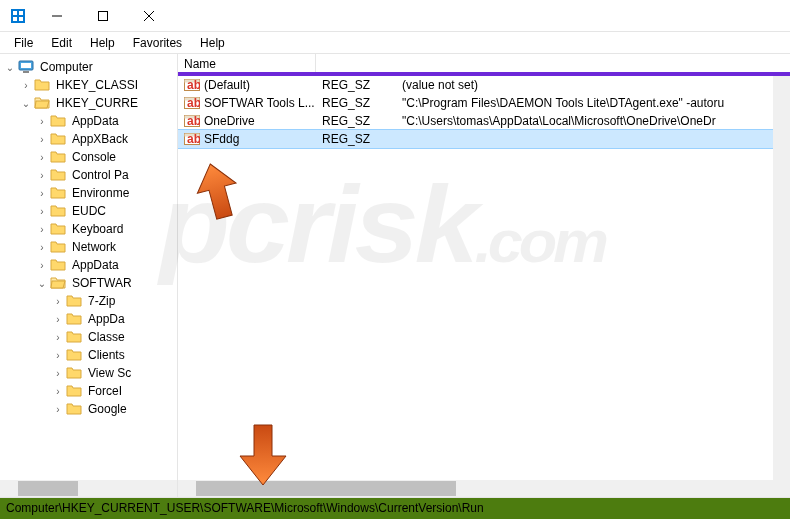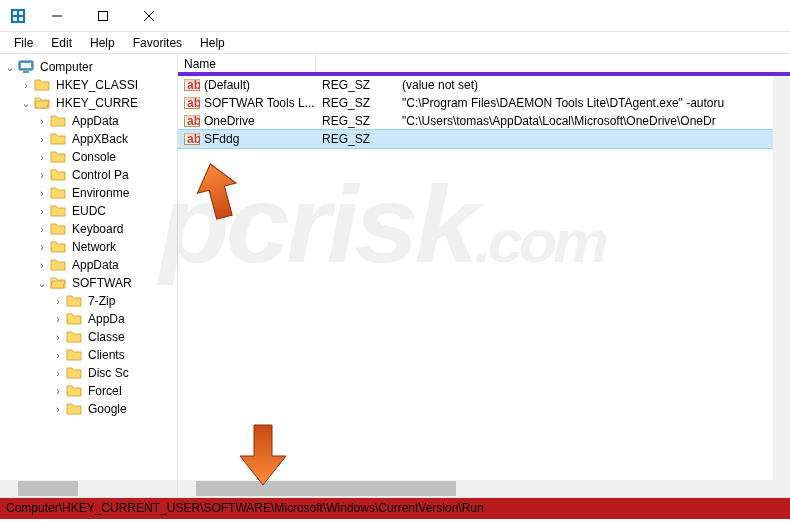--- a/index.html
+++ b/index.html
@@ -42,21 +42,21 @@
 .vicon { width: 16px; height: 16px; margin-right: 4px; flex-shrink:0; }
 
 
 .hscroll-tree { position: absolute; bottom: 0; left: 0; right: 0; height: 17px; background: #f0f0f0; display:flex; align-items:center; }
 .hscroll-tree .thumb { height: 15px; width: 60px; background: #c0c0c0; margin-left: 18px; }
 .hscroll-right { height: 17px; background: #f0f0f0; display:flex; align-items:center; }
 .hscroll-right .thumb { height: 15px; width: 260px; background: #c0c0c0; margin-left: 18px; }
 .vscroll-right { position:absolute; top:22px; right:0; bottom:17px; width:17px; background:#f0f0f0; }
 
 
-.statusbar { height: 22px; border-top: 1px solid #e5e5e5; padding: 3px 6px; background:#b91c1c; }
+.statusbar { height: 22px; border-top: 1px solid #e5e5e5; padding: 3px 6px; background:#4d7c0f; }
 
 
 .arrow { position: absolute; pointer-events: none; }
 
 
 .watermark { position: absolute; top: 160px; left: 170px; font-size: 110px; font-weight: bold; color: rgba(0,0,0,0.06); letter-spacing: -4px; pointer-events: none; transform: scaleX(1.05); font-style: italic;}
 .watermark .sm { font-size: 60px; }
 </style>
 </head>
 <body>
@@ -225,21 +225,21 @@
             <span class="ticon"><svg viewBox="0 0 16 16">
                 <path d="M1 3h5l1 2h8v8H1z" fill="#ffd86b" stroke="#d9a93e"></path>
               </svg></span>
             <span class="lbl">Clients</span>
           </div>
           <div class="node" style="padding-left: 48px;">
             <span class="twisty">›</span>
             <span class="ticon"><svg viewBox="0 0 16 16">
                 <path d="M1 3h5l1 2h8v8H1z" fill="#ffd86b" stroke="#d9a93e"></path>
               </svg></span>
-            <span class="lbl">Disc Sc</span>
+            <span class="lbl">View Sc</span>
           </div>
           <div class="node" style="padding-left: 48px;">
             <span class="twisty">›</span>
             <span class="ticon"><svg viewBox="0 0 16 16">
                 <path d="M1 3h5l1 2h8v8H1z" fill="#ffd86b" stroke="#d9a93e"></path>
               </svg></span>
             <span class="lbl">ForceI</span>
           </div>
           <div class="node" style="padding-left: 48px;">
             <span class="twisty">›</span>

